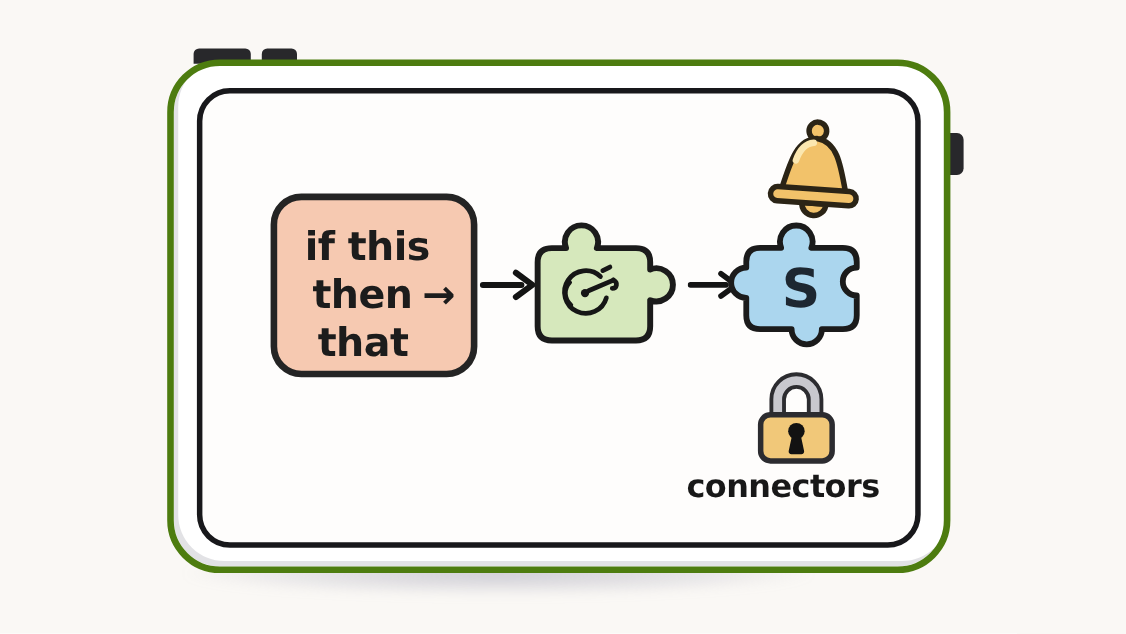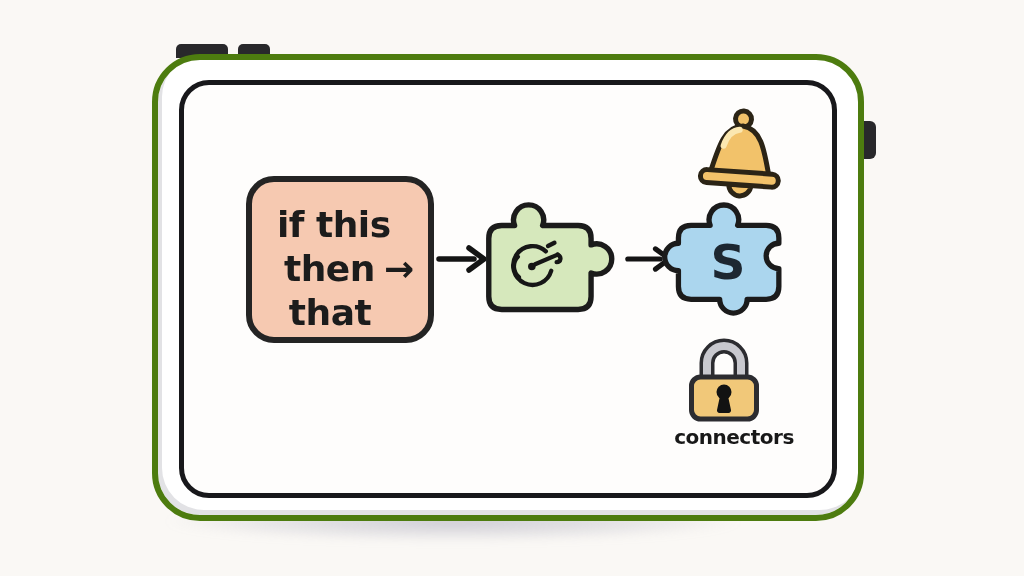--- a/index.html
+++ b/index.html
@@ -51,22 +51,22 @@
   }
   .ifttt-l1{padding-left:25px;}
   .ifttt-l2{padding-left:32px;}
   .ifttt-l2 .arrow-glyph{margin-left:9px;font-weight:600;}
   .ifttt-l3{text-align:center;padding-right:20px;}
 
   .abs{position:absolute;}
 
   .connectors-label{
     position:absolute;left:440px;top:340px;width:220px;
-    text-align:center;color:#181818;
-    font-size:20px;font-weight:600;letter-spacing:-0.5px;
+    text-align:left;color:#181818;
+    font-size:29px;font-weight:600;letter-spacing:-0.5px;
   }
 </style>
 </head>
 <body>
 
 <div class="stage">
 
   <div class="floor-shadow"></div>
 
   <div class="hw-btn top-btn top-btn-1"></div>

